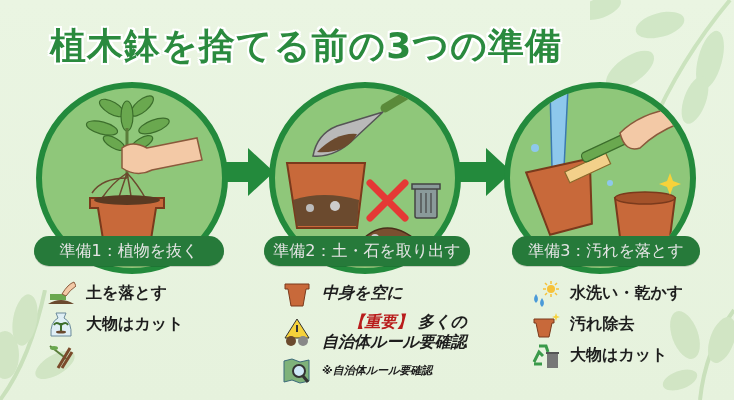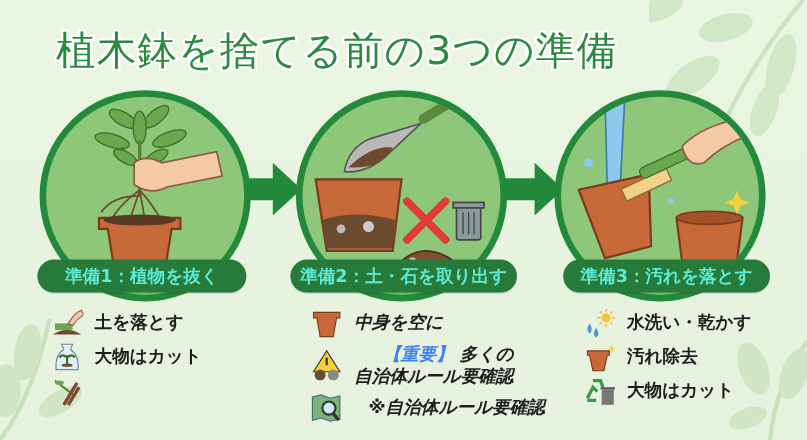--- a/index.html
+++ b/index.html
@@ -5,48 +5,48 @@
   * { box-sizing: border-box; margin: 0; padding: 0; }
   html, body { width: 734px; height: 400px; overflow: hidden; }
   body {
     position: relative;
     background: linear-gradient(180deg, #eaf5e2 0%, #e6f2dd 100%);
     font-family: "DejaVu Sans", "Liberation Sans", sans-serif;
   }
   .deco { position: absolute; pointer-events: none; }
   .title {
     position: absolute; left: 0; top: 22px; width: 594px;
-    text-align: center; font-size: 36px; font-weight: normal; color: #2a8a3e;
+    text-align: center; font-size: 36px; font-weight: bold; color: #2a8a3e;
     letter-spacing: 1px;
     text-shadow: -2px -2px 0 #fff, 2px -2px 0 #fff, -2px 2px 0 #fff, 2px 2px 0 #fff,
                  0 2px 0 #fff, 0 -2px 0 #fff, 2px 0 0 #fff, -2px 0 0 #fff;
     padding-left: 18px;
   }
   .circle {
     position: absolute; width: 192px; height: 192px; border-radius: 50%;
     background: #8fc77a; border: 6px solid #238a3c; overflow: hidden;
   }
   .circle svg { position: absolute; left: 0; top: 0; width: 100%; height: 100%; }
   .arrow { position: absolute; }
   .pill {
     position: absolute; height: 30px; border-radius: 15px;
-    background: #267a3a; color: #5eead4; font-weight: bold; font-size: 16px;
+    background: #267a3a; color: #e5e5e5; font-weight: normal; font-size: 16px;
     display: flex; align-items: center; justify-content: center;
     box-shadow: 0 1px 0 rgba(0,0,0,0.15);
   }
   .items { position: absolute; }
   .item {
     display: flex; align-items: center; height: 31px;
     font-weight: bold; font-size: 16px; color: #1d1d1d; text-align: right;
   }
   .item .ico { width: 30px; height: 28px; margin-right: 10px; flex-shrink: 0; }
   .item.two { height: 46px; align-items: center; }
   .item.two .txt { line-height: 20px; }
-  .red { color: #3b82f6; }
-  .small { font-size: 16px; margin-left: 13px; }
+  .red { color: #b91c1c; }
+  .small { font-size: 11px; }
 </style>
 </head>
 <body>
 
 <svg class="deco" style="left:590px;top:0;width:144px;height:140px" viewBox="0 0 144 140">
   <g fill="#cfe6c4" opacity="0.9">
     <path d="M140 0 Q90 60 60 130" stroke="#c8e2bb" stroke-width="4" fill="none"></path>
     <ellipse cx="70" cy="25" rx="25" ry="12" transform="rotate(-15 70 25)"></ellipse>
     <ellipse cx="40" cy="70" rx="28" ry="13" transform="rotate(-35 40 70)"></ellipse>
     <ellipse cx="120" cy="60" rx="12" ry="30" transform="rotate(15 120 60)"></ellipse>

